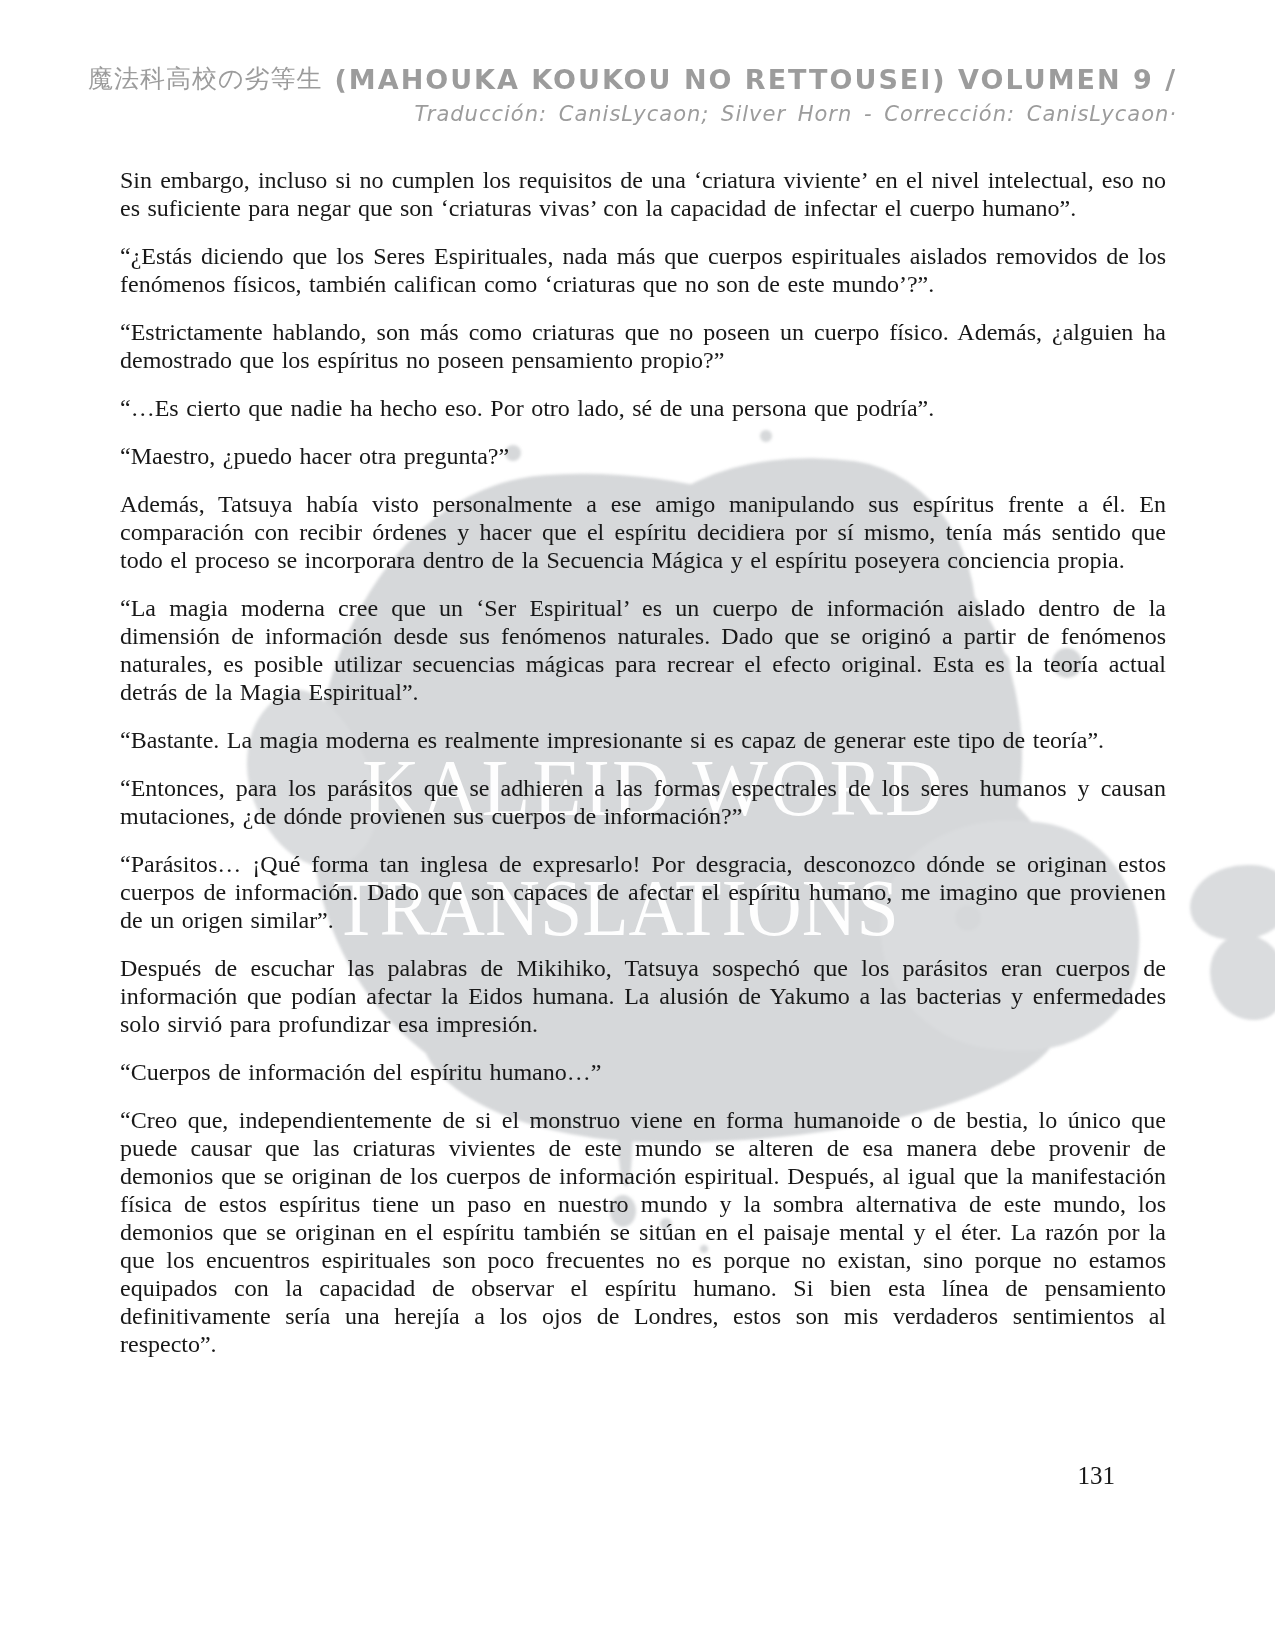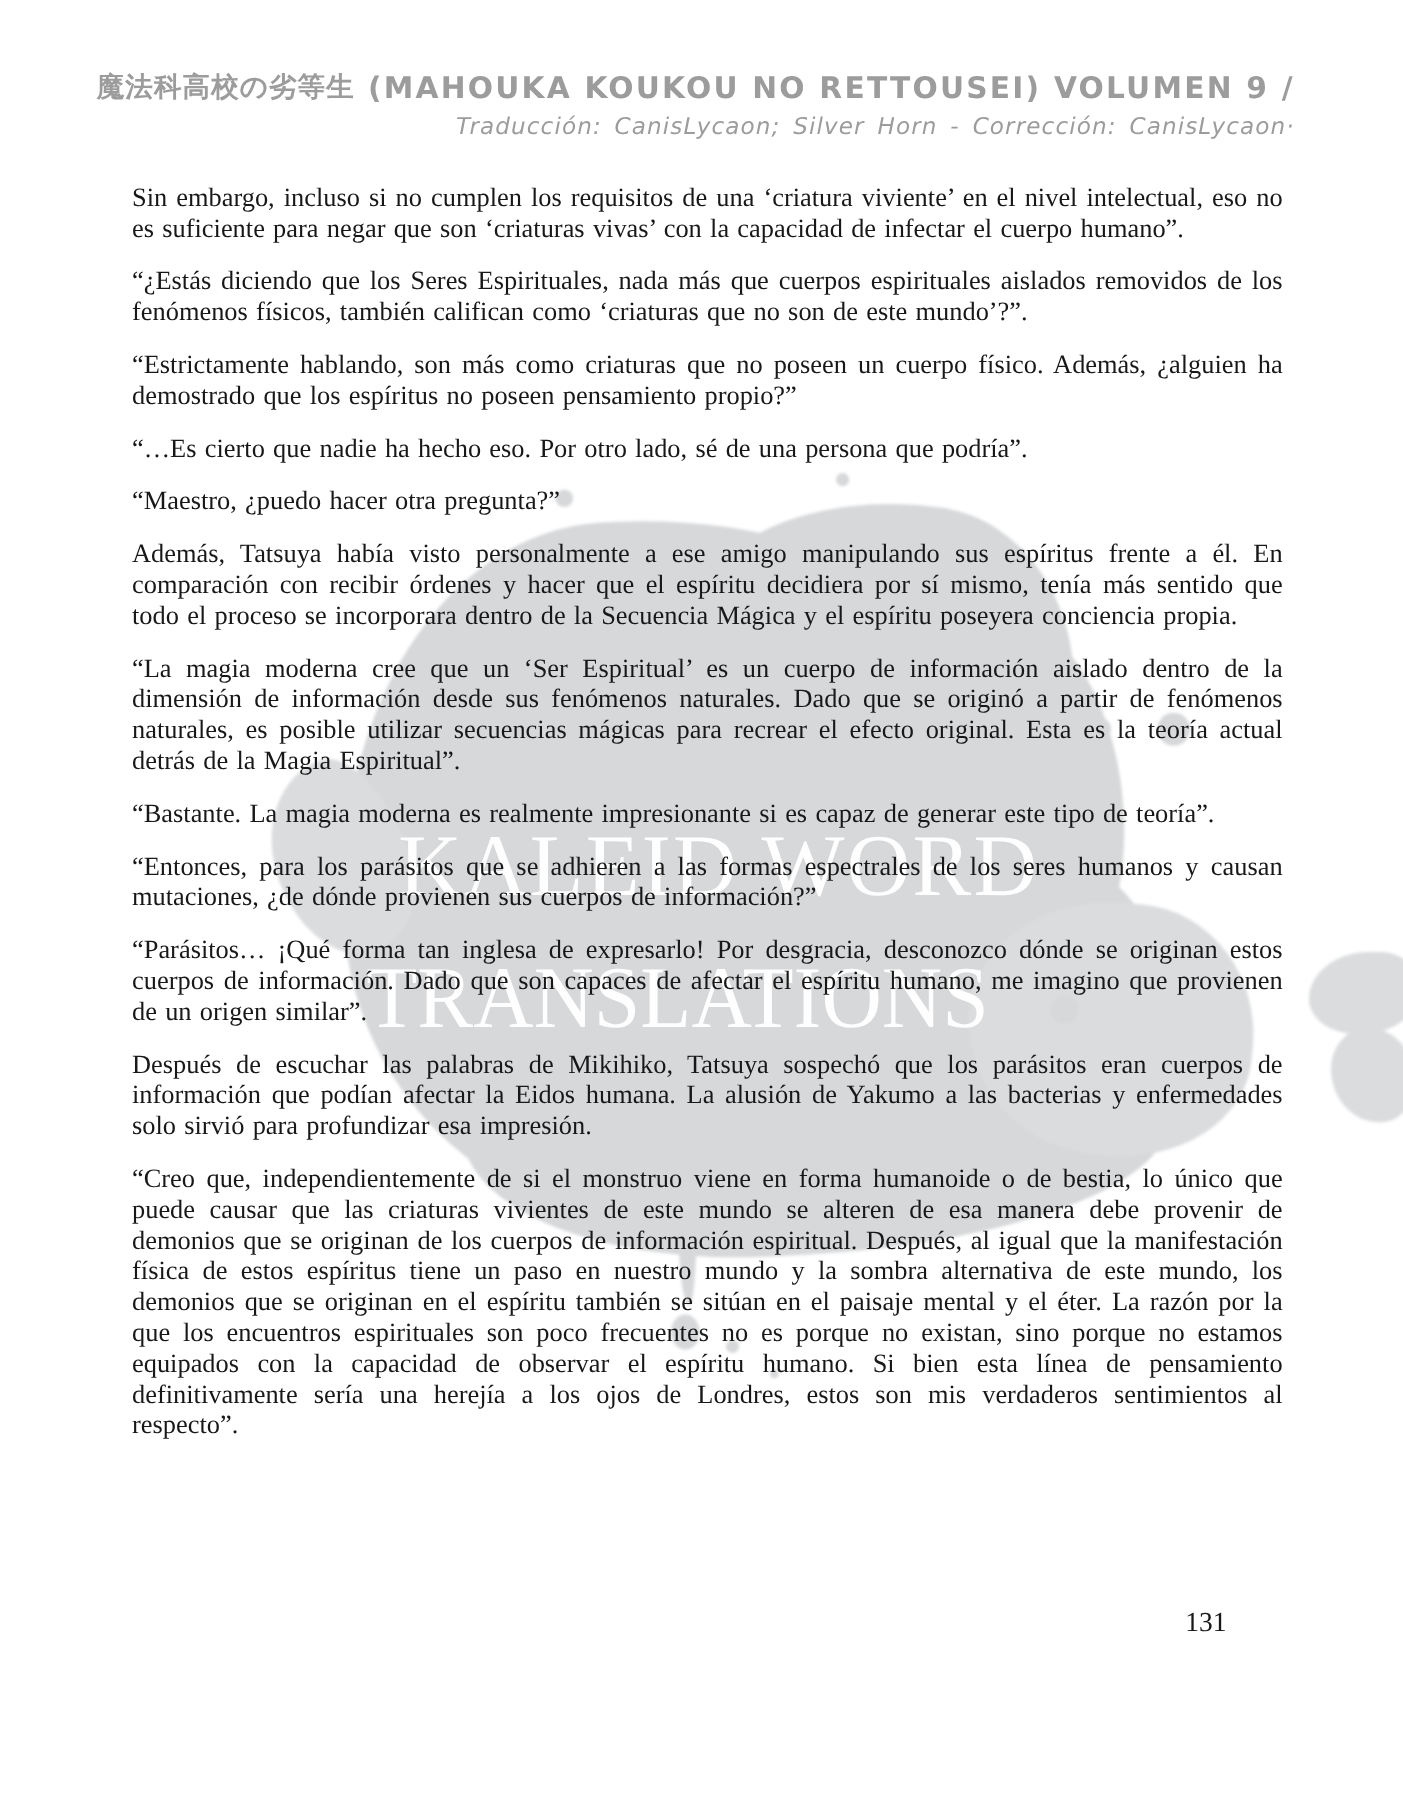--- a/index.html
+++ b/index.html
@@ -53,21 +53,21 @@
   .wm-line2{left:333px;top:868px;font-size:80px;letter-spacing:0;transform:scaleX(0.95);transform-origin:left top;}
 
   
   header{
     position:absolute;top:62px;right:98px;z-index:2;
     text-align:right;color:var(--header-gray);
   }
   .title-line{white-space:nowrap;}
   .title-jp{
     font-family:"Liberation Serif",serif;
-    font-size:25px;font-weight:700;letter-spacing:1px;
+    font-size:25px;font-weight:400;letter-spacing:1px;
     vertical-align:2px;
   }
   .title-latin{
     font-family:"DejaVu Sans","Liberation Sans",sans-serif;
     font-size:27px;font-weight:700;letter-spacing:2px;
     margin-left:8px;
   }
   .subtitle{
     margin-top:7px;
     font-family:"DejaVu Sans","Liberation Sans",sans-serif;
@@ -139,18 +139,19 @@
     <p>“¿Estás diciendo que los Seres Espirituales, nada más que cuerpos espirituales aislados removidos de los fenómenos físicos, también califican como ‘criaturas que no son de este mundo’?”.</p>
     <p>“Estrictamente hablando, son más como criaturas que no poseen un cuerpo físico. Además, ¿alguien ha demostrado que los espíritus no poseen pensamiento propio?”</p>
     <p>“…Es cierto que nadie ha hecho eso. Por otro lado, sé de una persona que podría”.</p>
     <p>“Maestro, ¿puedo hacer otra pregunta?”</p>
     <p>Además, Tatsuya había visto personalmente a ese amigo manipulando sus espíritus frente a él. En comparación con recibir órdenes y hacer que el espíritu decidiera por sí mismo, tenía más sentido que todo el proceso se incorporara dentro de la Secuencia Mágica y el espíritu poseyera conciencia propia.</p>
     <p>“La magia moderna cree que un ‘Ser Espiritual’ es un cuerpo de información aislado dentro de la dimensión de información desde sus fenómenos naturales. Dado que se originó a partir de fenómenos naturales, es posible utilizar secuencias mágicas para recrear el efecto original. Esta es la teoría actual detrás de la Magia Espiritual”.</p>
     <p>“Bastante. La magia moderna es realmente impresionante si es capaz de generar este tipo de teoría”.</p>
     <p>“Entonces, para los parásitos que se adhieren a las formas espectrales de los seres humanos y causan mutaciones, ¿de dónde provienen sus cuerpos de información?”</p>
     <p>“Parásitos… ¡Qué forma tan inglesa  de expresarlo! Por desgracia, desconozco dónde se originan estos cuerpos de información. Dado que son capaces de afectar el espíritu humano, me imagino que provienen de un origen similar”.</p>
     <p>Después de escuchar las palabras de Mikihiko, Tatsuya sospechó que los parásitos eran cuerpos de información que podían afectar la Eidos humana. La alusión de Yakumo a las bacterias y enfermedades solo sirvió para profundizar esa impresión.</p>
+    <p>“Cuerpos de información del espíritu humano…”</p>
     <p>“Creo que, independientemente de si el monstruo viene en forma humanoide o de bestia, lo único que puede causar que las criaturas vivientes de este mundo se alteren de esa manera debe provenir de demonios que se originan de los cuerpos de información espiritual. Después, al igual que la manifestación física de estos espíritus tiene un paso en nuestro mundo y la sombra alternativa de este mundo, los demonios que se originan en el espíritu también se sitúan en el paisaje mental y el éter. La razón por la que los encuentros espirituales son poco frecuentes no es porque no existan, sino porque no estamos equipados con la capacidad de observar el espíritu humano. Si bien esta línea de pensamiento definitivamente sería una herejía a los ojos de Londres, estos son mis verdaderos sentimientos al respecto”.</p>
   </main>
 
   <div class="pageno">131</div>
 
 </div>
 
 </body></html>

